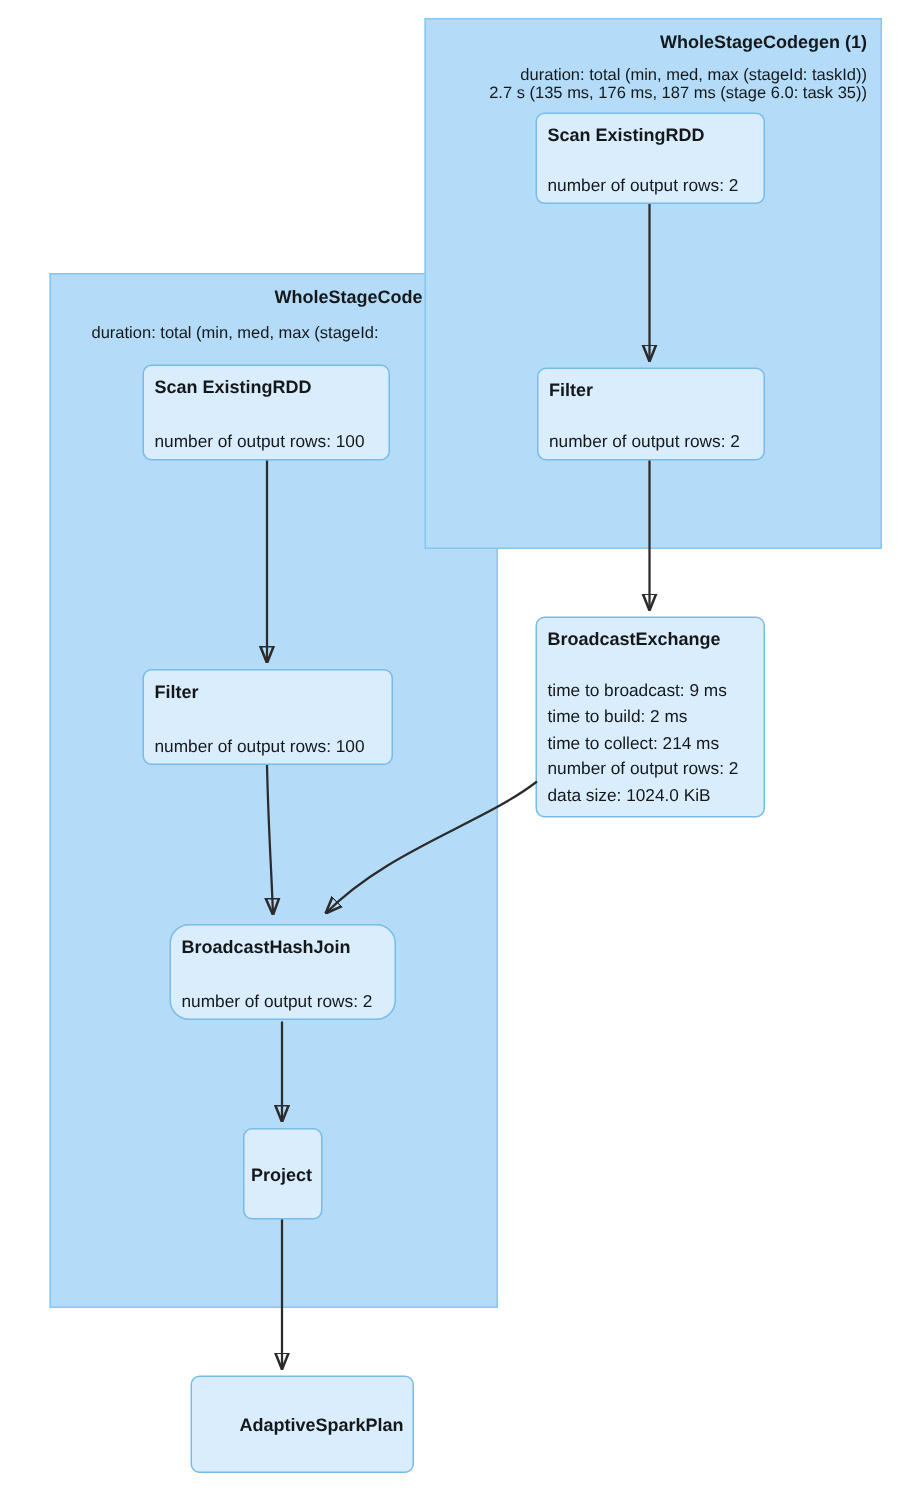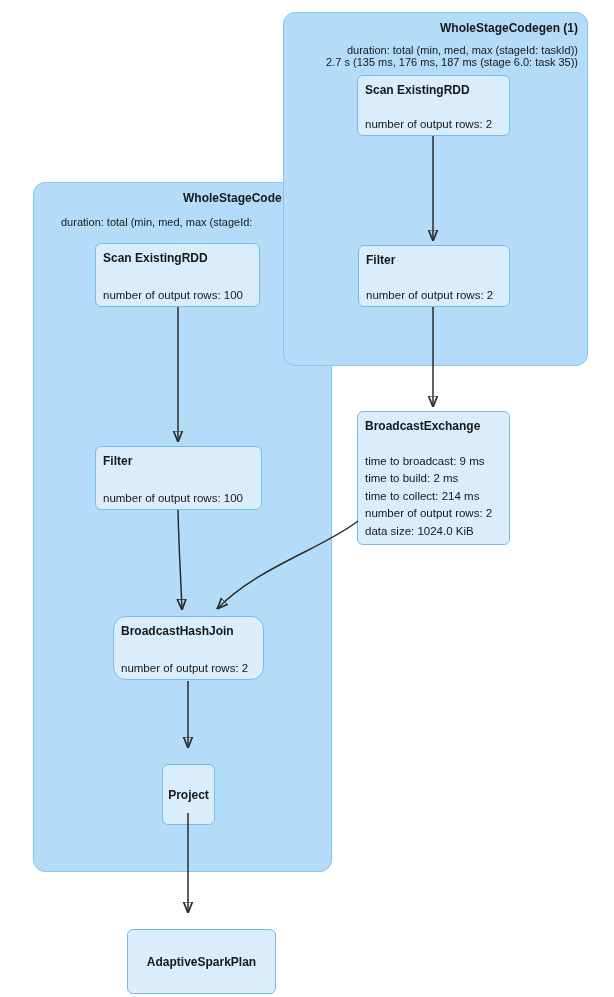--- a/index.html
+++ b/index.html
@@ -9,21 +9,21 @@
     height: 997px;
     background: #ffffff;
     font-family: "Liberation Sans", sans-serif;
     color: var(--text_color, #15181b);
     overflow: hidden;
   }
   .cluster {
     position: absolute;
     background: var(--cluster_fill, #b4dcf8);
     border: 1px solid var(--cluster_border, #86c6f0);
-    border-radius: 12px;
+    border-radius: 0;
     box-sizing: border-box;
   }
   .cluster-left  { left:33px;  top:182px; width:299px; height:690px; z-index:1; }
   .cluster-right { left:283px; top:12px;  width:305px; height:354px; z-index:2; }
   .cl-header { text-align:right; padding:8px 9px 0 9px; }
   .cl-title { font-size:12px; font-weight:bold; line-height:14px; white-space:nowrap; }
   .cl-dur   { font-size:11px; line-height:12px; white-space:nowrap; }
   .cl-header .cl-title { margin-bottom:9px; }
   
   .cluster-left .cl-title { position:absolute; left:149px; top:8px;  }
@@ -40,21 +40,21 @@
     box-sizing: border-box;
     padding: 7px 7px 4px 7px;
     display: flex;
     flex-direction: column;
     justify-content: space-between;
     z-index: 3;
   }
   .node-title { font-size:12px; font-weight:bold; line-height:14px; white-space:nowrap; }
   .node-metrics { font-size:11.5px; line-height:14px; white-space:nowrap; }
   .node-metrics.multi { line-height:17.5px; }
-  .node-center { justify-content:center; align-items:center; padding:6px;margin-top:12px; }
+  .node-center { justify-content:center; align-items:flex-end; padding:6px; }
   .edges {
     position:absolute; left:0; top:0; width:614px; height:997px;
     z-index:4; pointer-events:none;
   }
   .edges path { stroke: var(--edge_color, #2b2b2b); stroke-width:1.5; fill:none; }
 </style>
 </head>
 <body>
 
 <div class="canvas">

